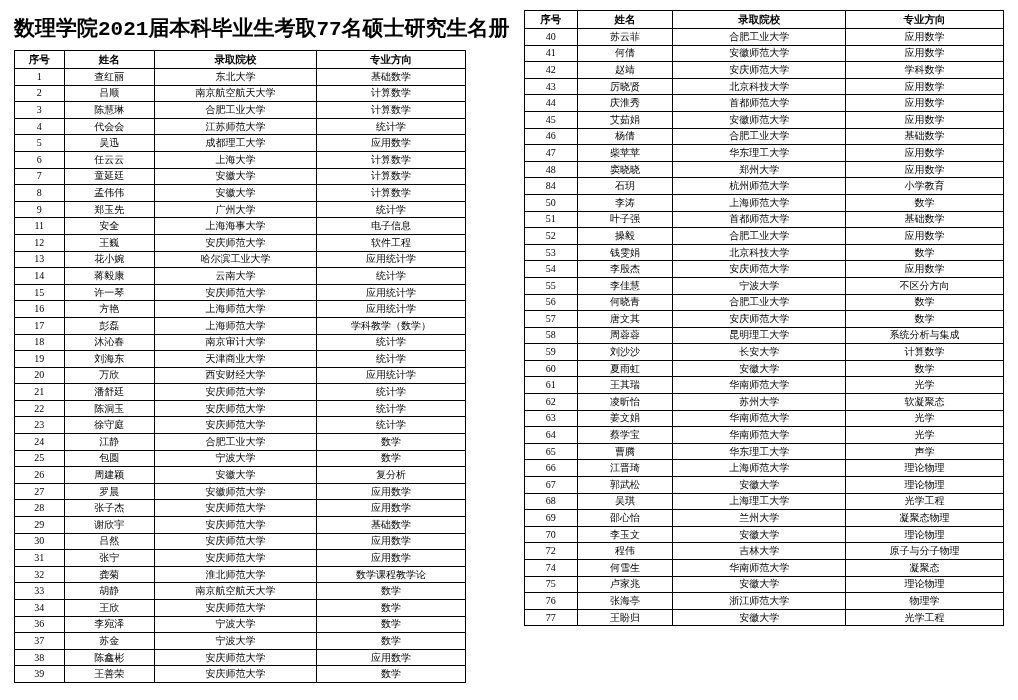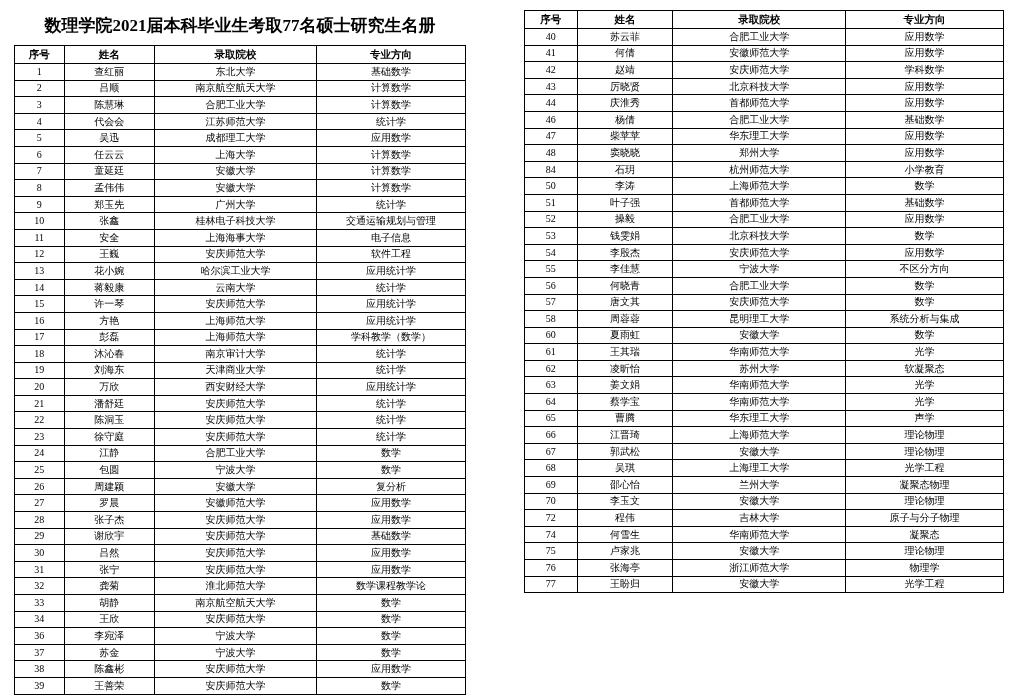--- a/index.html
+++ b/index.html
@@ -25,27 +25,27 @@
     padding: 10px 14px 8px 14px;
   }
   .column {
     display: flex;
     flex-direction: column;
   }
   .col-left { width: 452px; }
   .col-right { width: 480px; }
 
   .doc-title {
-    font-size: 17px;
+    font-size: 21px;
     font-weight: bold;
     text-align: center;
     letter-spacing: 0px;
     margin: 4px 0 8px 0;
     white-space: nowrap;
-    font-family: Liberation Serif, serif;
+    font-family: Liberation Mono, monospace;
   }
 
   table.roster {
     border-collapse: collapse;
     table-layout: fixed;
     width: 100%;
     font-size: 10px;
   }
   table.roster th,
   table.roster td {
@@ -140,26 +140,20 @@
             <td>安徽大学</td>
             <td>计算数学</td>
           </tr>
           <tr>
             <td>9</td>
             <td>郑玉先</td>
             <td>广州大学</td>
             <td>统计学</td>
           </tr>
           <tr>
-            <td>10</td>
-            <td>张鑫</td>
-            <td>桂林电子科技大学</td>
-            <td>交通运输规划与管理</td>
-          </tr>
-          <tr>
             <td>11</td>
             <td>安全</td>
             <td>上海海事大学</td>
             <td>电子信息</td>
           </tr>
           <tr>
             <td>12</td>
             <td>王巍</td>
             <td>安庆师范大学</td>
             <td>软件工程</td>
@@ -365,20 +359,26 @@
             <td>北京科技大学</td>
             <td>应用数学</td>
           </tr>
           <tr>
             <td>44</td>
             <td>庆淮秀</td>
             <td>首都师范大学</td>
             <td>应用数学</td>
           </tr>
           <tr>
+            <td>45</td>
+            <td>艾茹娟</td>
+            <td>安徽师范大学</td>
+            <td>应用数学</td>
+          </tr>
+          <tr>
             <td>46</td>
             <td>杨倩</td>
             <td>合肥工业大学</td>
             <td>基础数学</td>
           </tr>
           <tr>
             <td>47</td>
             <td>柴苹苹</td>
             <td>华东理工大学</td>
             <td>应用数学</td>
@@ -443,20 +443,26 @@
             <td>安庆师范大学</td>
             <td>数学</td>
           </tr>
           <tr>
             <td>58</td>
             <td>周蓉蓉</td>
             <td>昆明理工大学</td>
             <td>系统分析与集成</td>
           </tr>
           <tr>
+            <td>59</td>
+            <td>刘沙沙</td>
+            <td>长安大学</td>
+            <td>计算数学</td>
+          </tr>
+          <tr>
             <td>60</td>
             <td>夏雨虹</td>
             <td>安徽大学</td>
             <td>数学</td>
           </tr>
           <tr>
             <td>61</td>
             <td>王其瑞</td>
             <td>华南师范大学</td>
             <td>光学</td>

